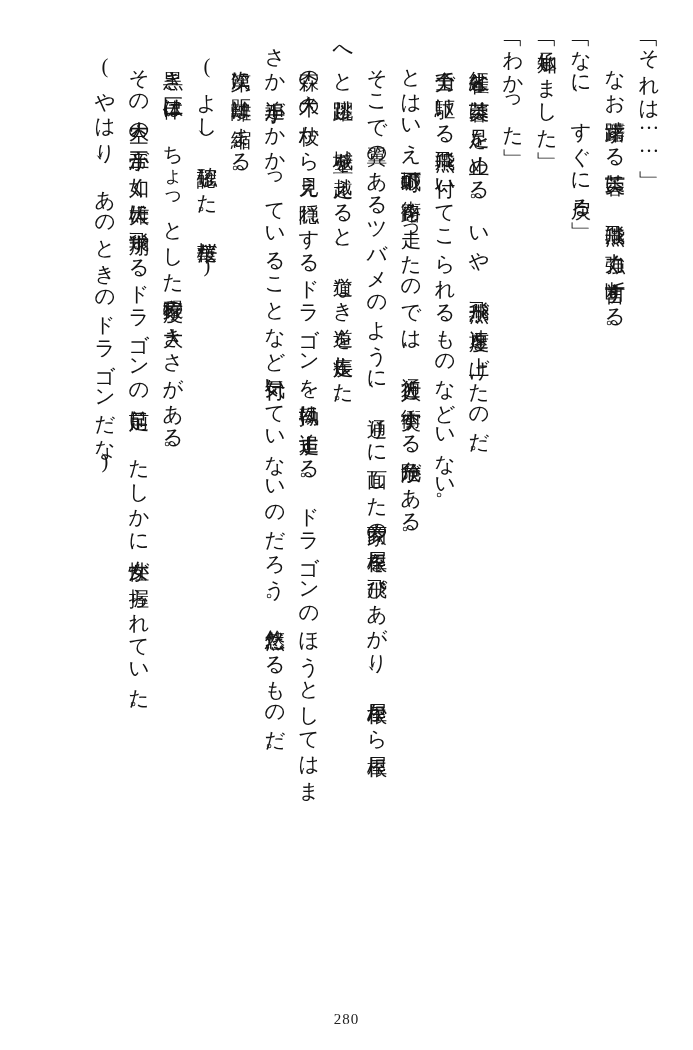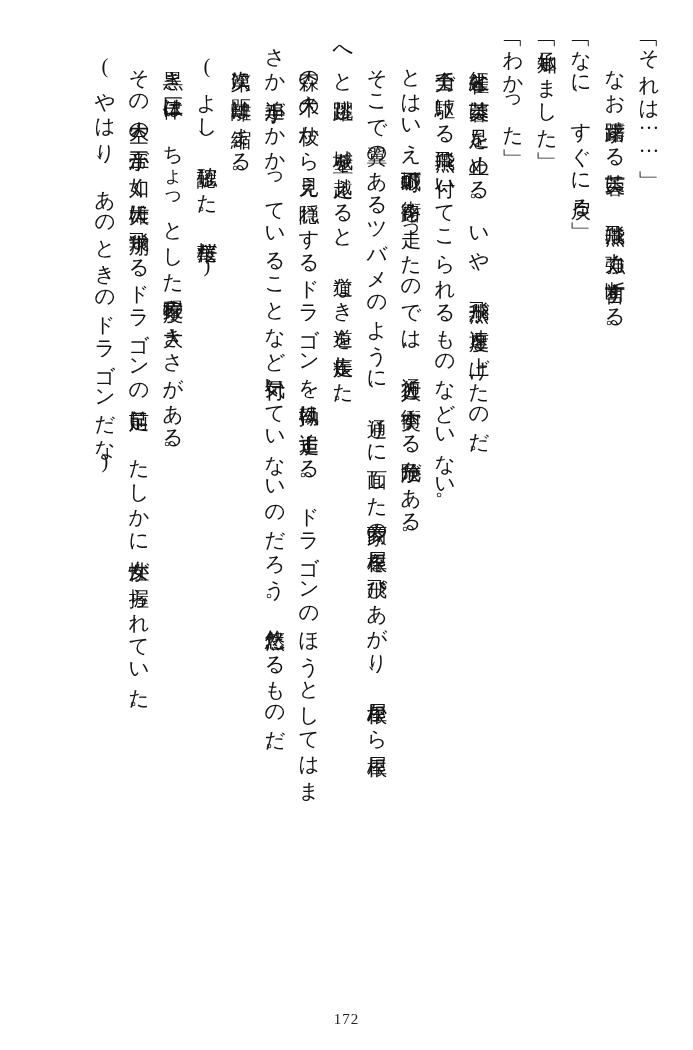--- a/index.html
+++ b/index.html
@@ -89,14 +89,14 @@
     <div class="line">へと跳躍し、城壁を越えると、道なき道を疾走した。</div>
     <div class="line indent">森の木々の枝から見え隠れするドラゴンを執拗に追走する。ドラゴンのほうとしてはま</div>
     <div class="line">さか追手がかかっていることなど気付いていないのだろう。悠然たるものだ。</div>
     <div class="line indent">次第に距離は縮まる。</div>
     <div class="line indent">(よし、確認した。桜華だ)</div>
     <div class="line indent">黒き巨体は、ちょっとした家程度の大きさがある。</div>
     <div class="line indent">その大空の帝王が如く雄大に飛翔するドラゴンの前足に、たしかに女性が握られていた。</div>
     <div class="line indent">(やはり、あのときのドラゴンだな)</div>
   </div>
 
-  <div id="page-number">172</div>
+  <div id="page-number">280</div>
 </div>
 
 </body></html>

